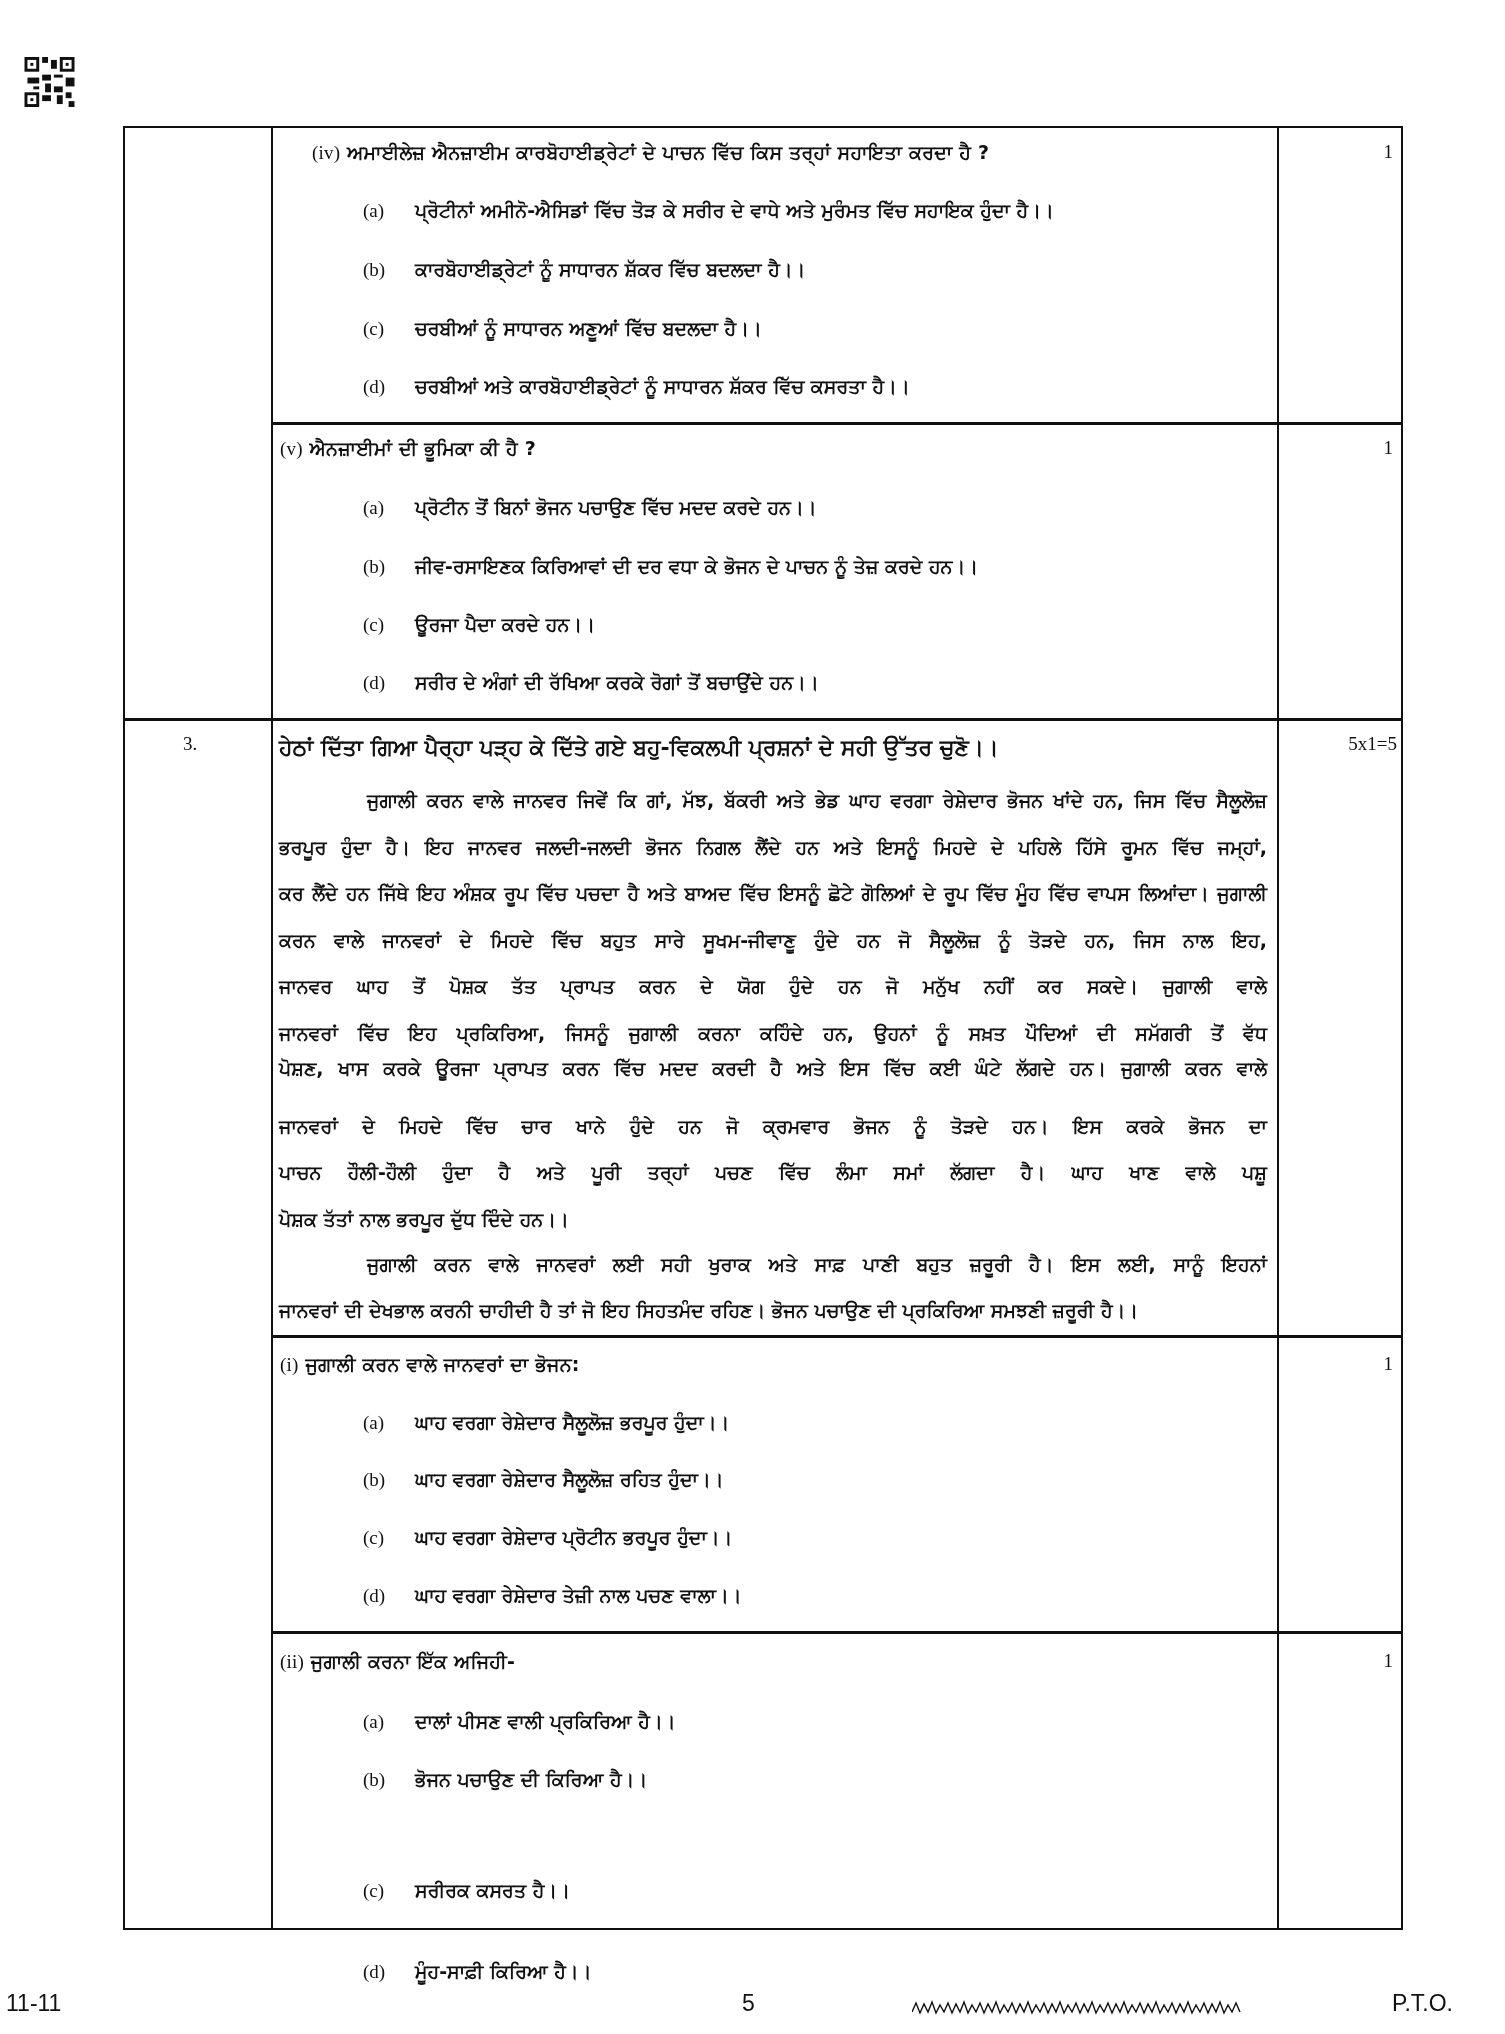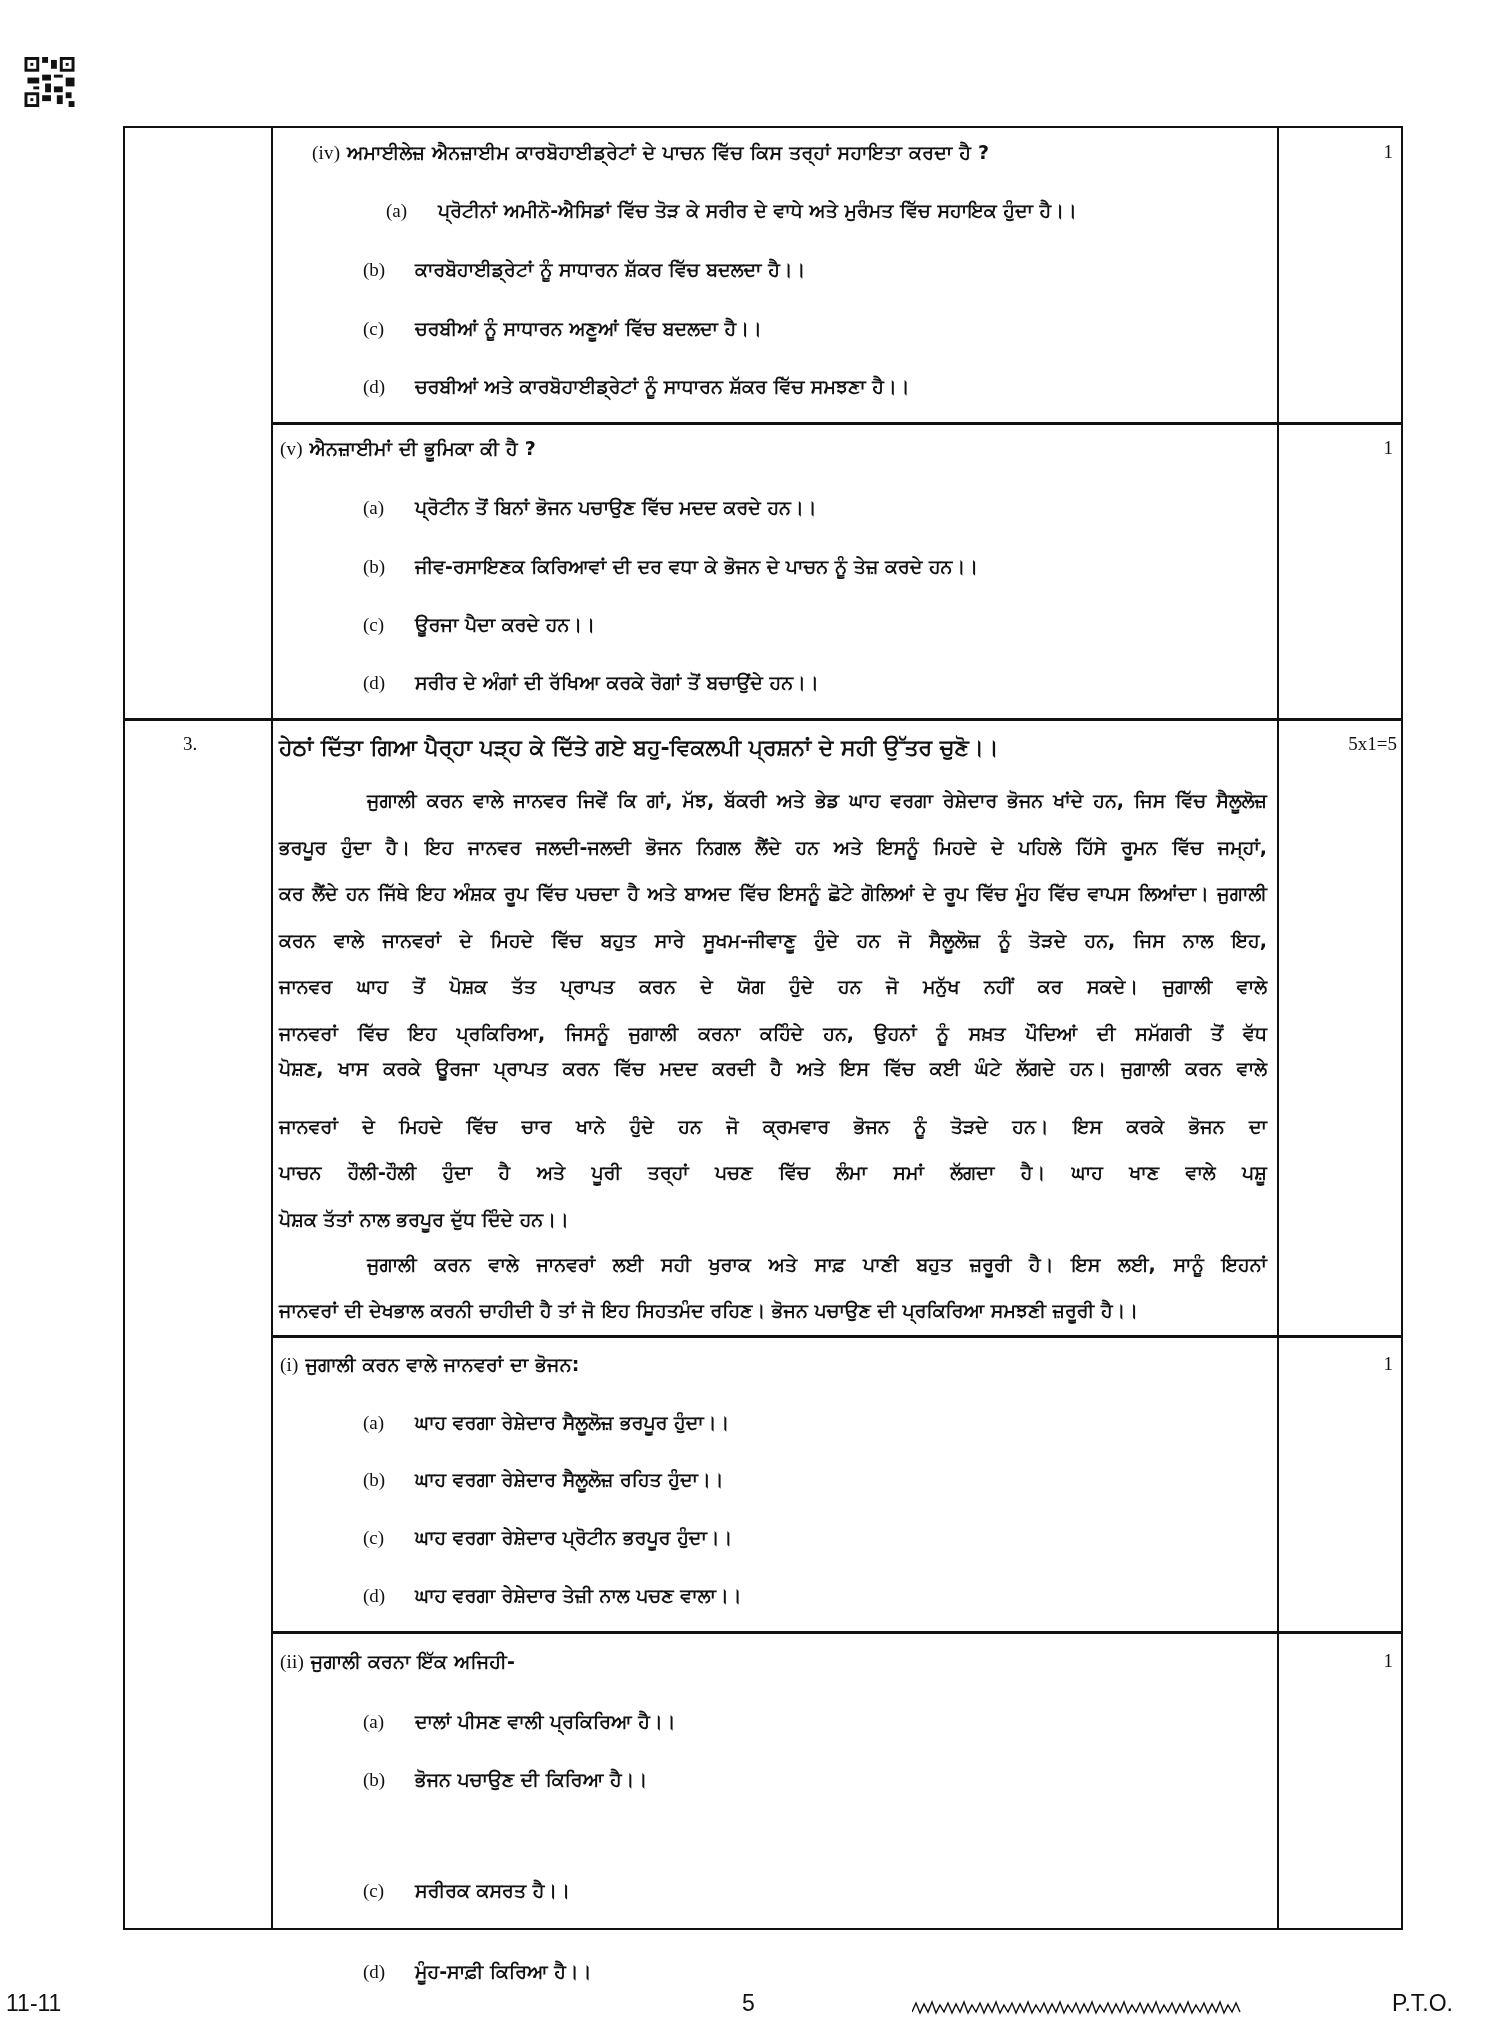--- a/index.html
+++ b/index.html
@@ -61,31 +61,31 @@
 <div class="hline" style="left:271px; top:422px; width:1132px;"></div>
 <div class="hline" style="left:123px; top:718px; width:1280px;"></div>
 <div class="hline" style="left:271px; top:1335px; width:1132px;"></div>
 <div class="hline" style="left:271px; top:1631px; width:1132px;"></div>
 
 <div class="q" style="top:141px;margin-left:32px;">
   <span class="lbl">(iv)</span>
   <span>ਅਮਾਈਲੇਜ਼ ਐਨਜ਼ਾਈਮ ਕਾਰਬੋਹਾਈਡ੍ਰੇਟਾਂ ਦੇ ਪਾਚਨ ਵਿੱਚ ਕਿਸ ਤਰ੍ਹਾਂ ਸਹਾਇਤਾ ਕਰਦਾ ਹੈ ?</span>
 </div>
 <div class="marks" style="right:112px; top:141px;">1</div>
-<div class="opt" style="top:199px;margin-left:23px;">
+<div class="opt" style="top:199px;">
   <span class="lbl">(a)</span><span>ਪ੍ਰੋਟੀਨਾਂ ਅਮੀਨੋ-ਐਸਿਡਾਂ ਵਿੱਚ ਤੋੜ ਕੇ ਸਰੀਰ ਦੇ ਵਾਧੇ ਅਤੇ ਮੁਰੰਮਤ ਵਿੱਚ ਸਹਾਇਕ ਹੁੰਦਾ ਹੈ।।</span>
 </div>
 <div class="opt" style="top:258px;">
   <span class="lbl">(b)</span><span>ਕਾਰਬੋਹਾਈਡ੍ਰੇਟਾਂ ਨੂੰ ਸਾਧਾਰਨ ਸ਼ੱਕਰ ਵਿੱਚ ਬਦਲਦਾ ਹੈ।।</span>
 </div>
 <div class="opt" style="top:317px;">
   <span class="lbl">(c)</span><span>ਚਰਬੀਆਂ ਨੂੰ ਸਾਧਾਰਨ ਅਣੂਆਂ ਵਿੱਚ ਬਦਲਦਾ ਹੈ।।</span>
 </div>
 <div class="opt" style="top:375px;">
-  <span class="lbl">(d)</span><span>ਚਰਬੀਆਂ ਅਤੇ ਕਾਰਬੋਹਾਈਡ੍ਰੇਟਾਂ ਨੂੰ ਸਾਧਾਰਨ ਸ਼ੱਕਰ ਵਿੱਚ ਸਮਝਣਾ ਹੈ।।</span>
+  <span class="lbl">(d)</span><span>ਚਰਬੀਆਂ ਅਤੇ ਕਾਰਬੋਹਾਈਡ੍ਰੇਟਾਂ ਨੂੰ ਸਾਧਾਰਨ ਸ਼ੱਕਰ ਵਿੱਚ ਕਸਰਤਾ ਹੈ।।</span>
 </div>
 
 <div class="q" style="top:437px;">
   <span class="lbl">(v)</span>
   <span>ਐਨਜ਼ਾਈਮਾਂ ਦੀ ਭੂਮਿਕਾ ਕੀ ਹੈ ?</span>
 </div>
 <div class="marks" style="right:112px; top:437px;">1</div>
 <div class="opt" style="top:496px;">
   <span class="lbl">(a)</span><span>ਪ੍ਰੋਟੀਨ ਤੋਂ ਬਿਨਾਂ ਭੋਜਨ ਪਚਾਉਣ ਵਿੱਚ ਮਦਦ ਕਰਦੇ ਹਨ।।</span>
 </div>

